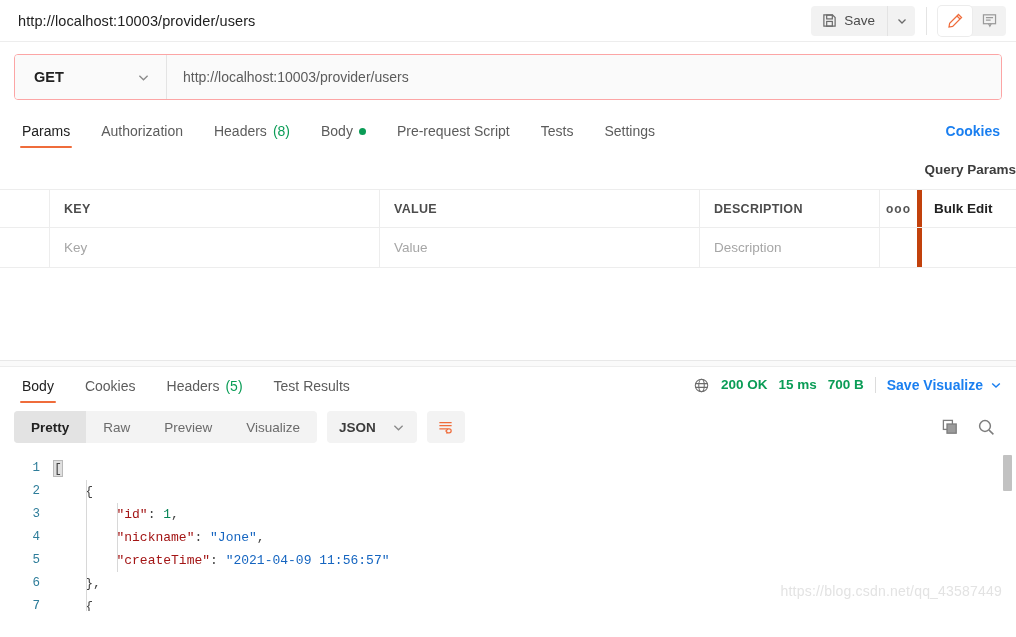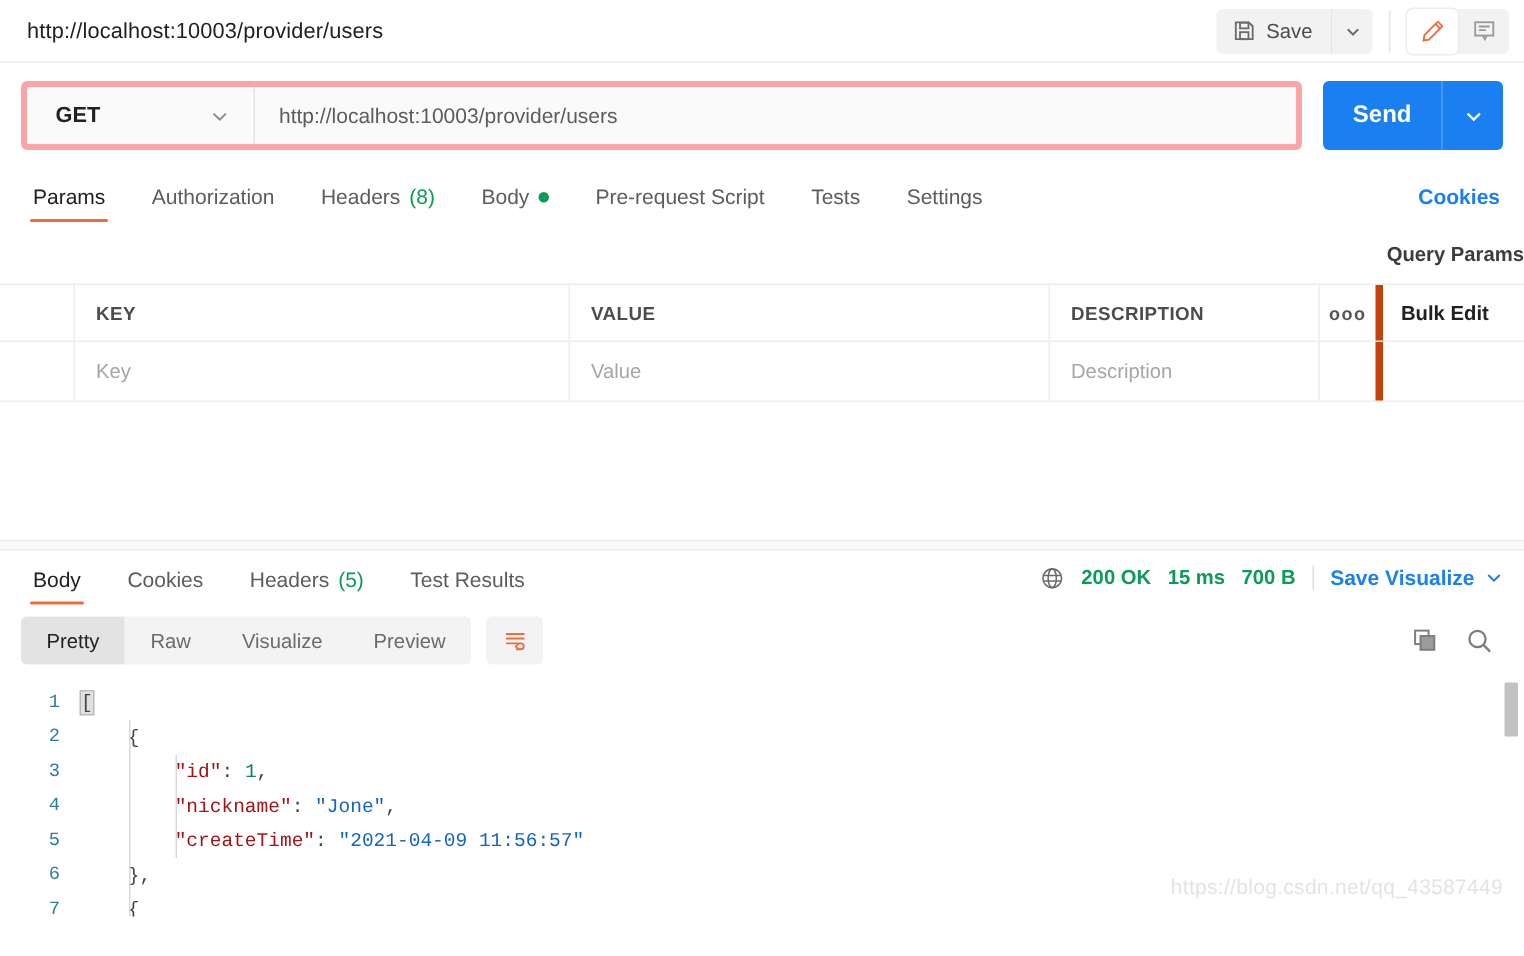--- a/index.html
+++ b/index.html
@@ -59,21 +59,21 @@
 
   
   .urlrow {
     display:flex; align-items:center;
     padding: 12px 14px 14px 14px;
     gap: 0;
   }
   .url-wrap {
     flex:1;
     display:flex;
-    border: 4px solid #fca5a5;
+    border: 1px solid #fca5a5;
     border-radius: 4px;
     height: 46px;
     overflow: hidden;
     background:#fafafa;
   }
   .method {
     width: 152px;
     display:flex; align-items:center; justify-content: space-between;
     padding: 0 16px 0 19px;
     font-size: 14.5px; font-weight: bold; color:#212121;
@@ -193,21 +193,21 @@
     padding: 8px 14px 8px 14px;
     gap: 10px;
   }
   .seg {
     display:flex; background:#f3f3f3; border-radius:4px; height:32px; overflow:hidden;
   }
   .seg-item {
     display:flex; align-items:center; justify-content:center;
     padding: 0 17px; font-size:13.5px; color:#6b6b6b; cursor:pointer;
   }
-  .seg-item.active { background:#e3e3e3; color:#212121; font-weight:normal; }
+  .seg-item.active { background:#e3e3e3; color:#212121; font-weight:bold; }
   .fmt {
     display:flex; align-items:center; gap:16px;
     background:#f3f3f3; border-radius:4px; height:32px; padding: 0 12px;
     font-size:13.5px; font-weight:bold; color:#3c3c3c; cursor:pointer;
   }
   .wrap-btn {
     width:38px; height:32px; background:#f3f3f3; border-radius:4px;
     display:flex; align-items:center; justify-content:center; cursor:pointer;
   }
   .pb-right { margin-left:auto; display:flex; align-items:center; gap:18px; padding-right:6px;}
@@ -307,30 +307,20 @@
     <div class="url-wrap">
       <div class="method">
         <span>GET</span>
         <span>
           <svg width="13" height="13" viewBox="0 0 12 12" fill="none" stroke="#8a8a8a" stroke-width="1.2">
             <path d="M2.2 4.4L6 8.1l3.8-3.7"></path>
           </svg>
         </span>
       </div>
       <div class="url-input" placeholder="Enter request URL">http://localhost:10003/provider/users</div>
-    </div>
-    <div class="send-group">
-      <div class="send-btn">Send</div>
-      <div class="send-caret">
-        <span>
-          <svg width="13" height="13" viewBox="0 0 12 12" fill="none" stroke="#ffffff" stroke-width="1.4">
-            <path d="M2.2 4.4L6 8.1l3.8-3.7"></path>
-          </svg>
-        </span>
-      </div>
     </div>
   </div>
 
   <div class="reqtabs">
     <div class="tab active">
       <span>Params</span>
     </div>
     <div class="tab">
       <span>Authorization</span>
     </div>
@@ -422,22 +412,30 @@
           </svg>
         </span>
       </span>
     </div>
   </div>
 
   <div class="prettybar">
     <div class="seg">
       <div class="seg-item active">Pretty</div>
       <div class="seg-item">Raw</div>
+      <div class="seg-item">Preview</div>
       <div class="seg-item">Visualize</div>
-      <div class="seg-item">Preview</div>
+    </div>
+    <div class="fmt">
+      <span>JSON</span>
+      <span>
+        <svg width="13" height="13" viewBox="0 0 12 12" fill="none" stroke="#8a8a8a" stroke-width="1.2">
+          <path d="M2.2 4.4L6 8.1l3.8-3.7"></path>
+        </svg>
+      </span>
     </div>
     <div class="wrap-btn">
       <span>
         <svg width="17" height="16" viewBox="0 0 18 16" fill="none" stroke="#ef6c3b" stroke-width="1.3">
           <path d="M2.5 3.4h13M2.5 6.6h13"></path>
           <path d="M2.5 10h10.4a2.1 2.1 0 010 4.2H9.6"></path>
           <path d="M11.4 12.2l-2 2 2 2" transform="translate(0,-2)"></path>
         </svg>
       </span>
     </div>

